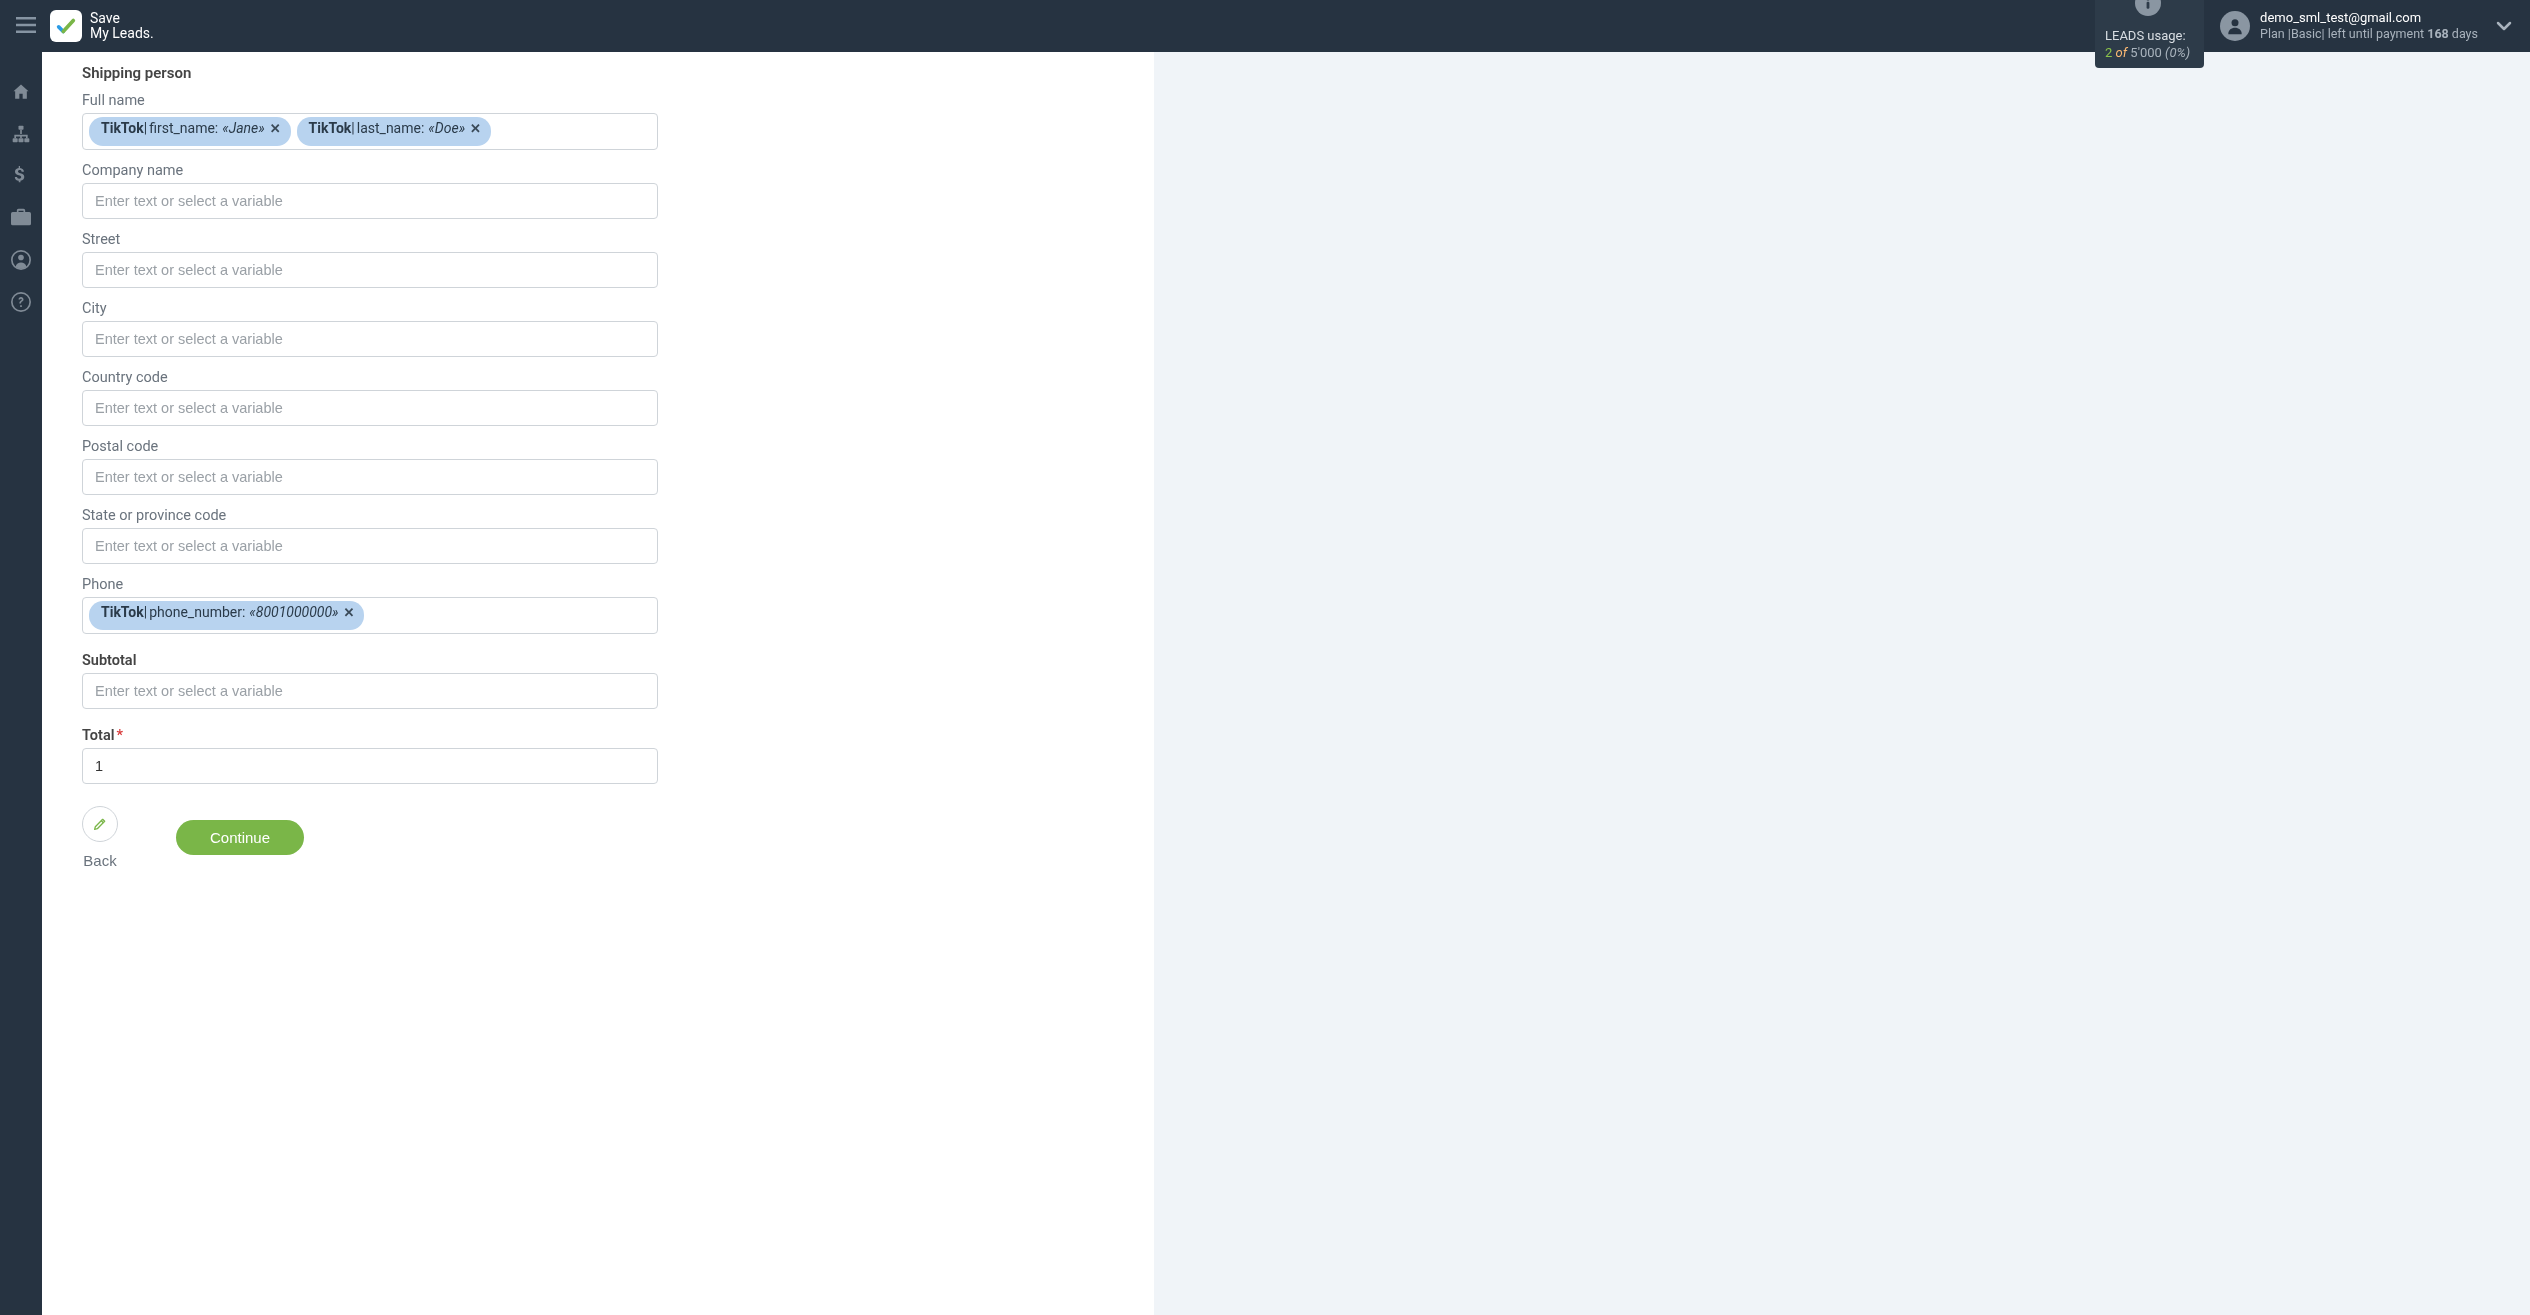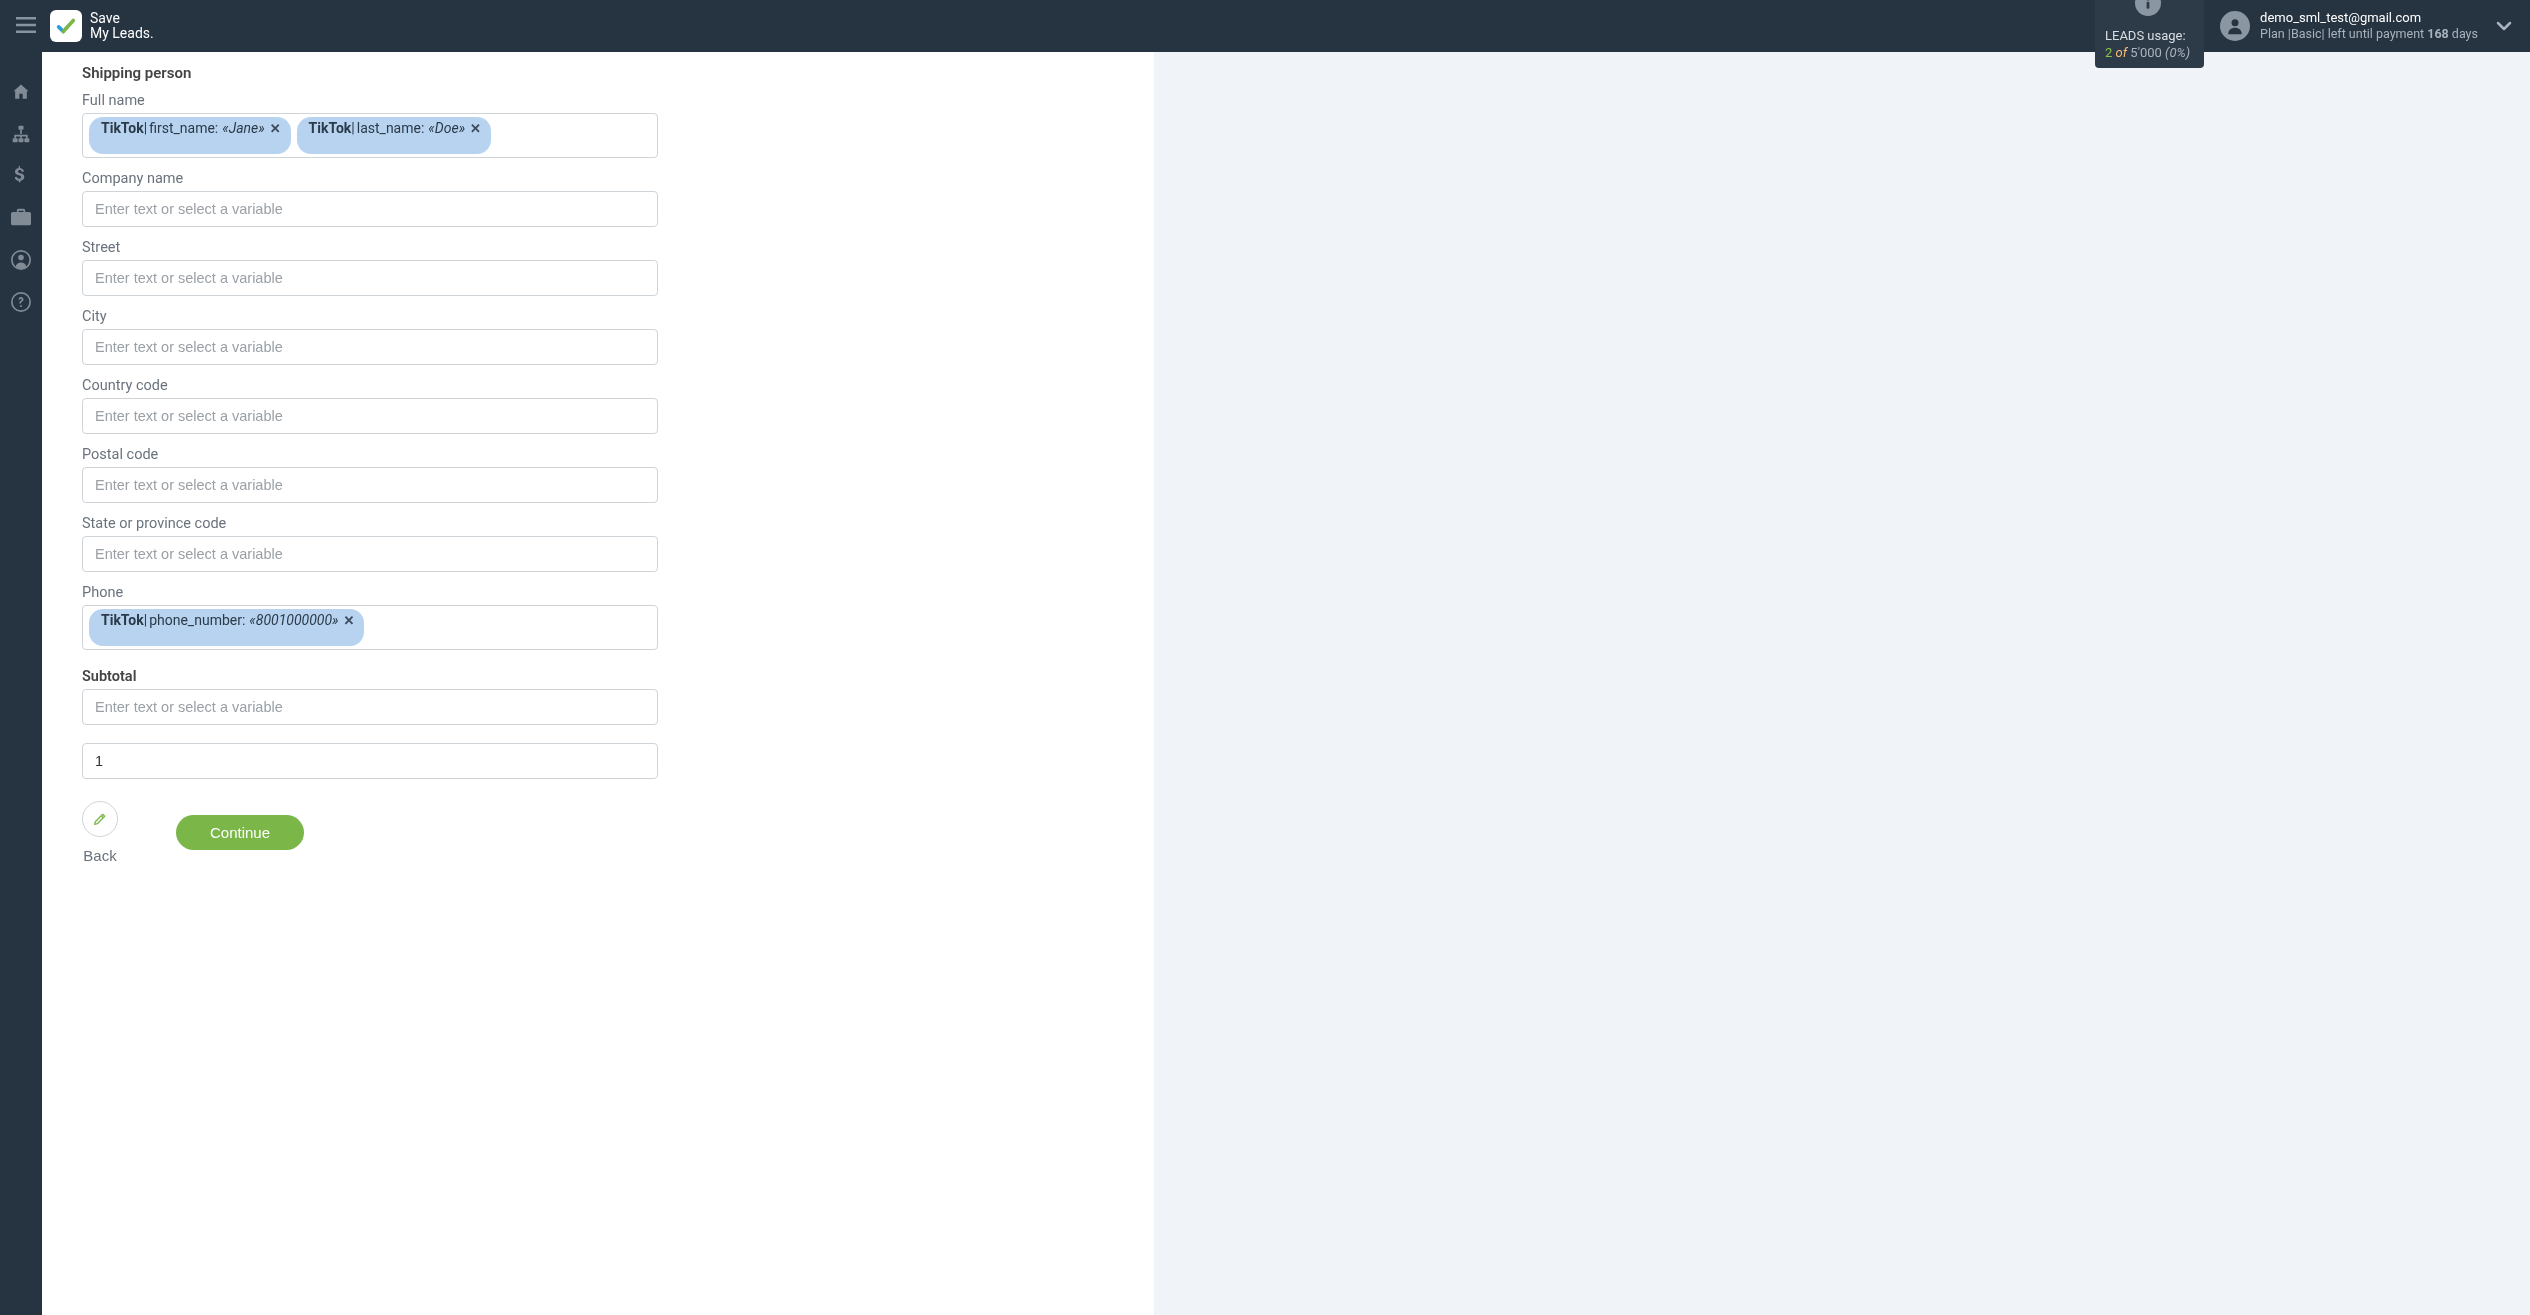--- a/index.html
+++ b/index.html
@@ -160,21 +160,21 @@
       font-size: 14.5px;
       padding: 5px 6px;
       color: #333;
       background: transparent;
       min-width: 100px;
     }
     .input-box input::placeholder { color: #9aa0a6; }
     .chip {
       background: #b8d3ef;
       border-radius: 14px;
-      padding: 3px 10px 18px 12px;
+      padding: 3px 10px 10px 12px;
       display: flex;
       align-items: center;
       font-size: 14px;
       color: #2a3a49;
     }
     .chip .src { font-weight: 700; }
     .chip .key { margin: 0 4px 0 2px; }
     .chip .val { font-style: italic; }
     .chip .remove {
       margin-left: 5px;
@@ -402,20 +402,23 @@
       </div>
 
       <div class="field-group" style="margin-top:18px;">
         <label class="field-label bold">Subtotal</label>
         <div class="input-box">
           <input type="text" placeholder="Enter text or select a variable" style="">
         </div>
       </div>
 
       <div class="field-group" style="margin-top:18px;">
+        <label class="field-label bold">
+          <span>Total</span><span class="required-star">*</span>
+        </label>
         <div class="input-box">
           <input type="text" value="1" style="">
         </div>
       </div>
 
       <div class="actions-row">
         <button class="back-btn">
           <span class="back-icon-circle">
             <svg width="16" height="16" viewBox="0 0 24 24">
                 <path fill="none" stroke="#7ab648" stroke-width="2" stroke-linecap="round" stroke-linejoin="round" d="M4 20l1-4L16 5l3 3L8 19l-4 1zM14 7l3 3"></path>

